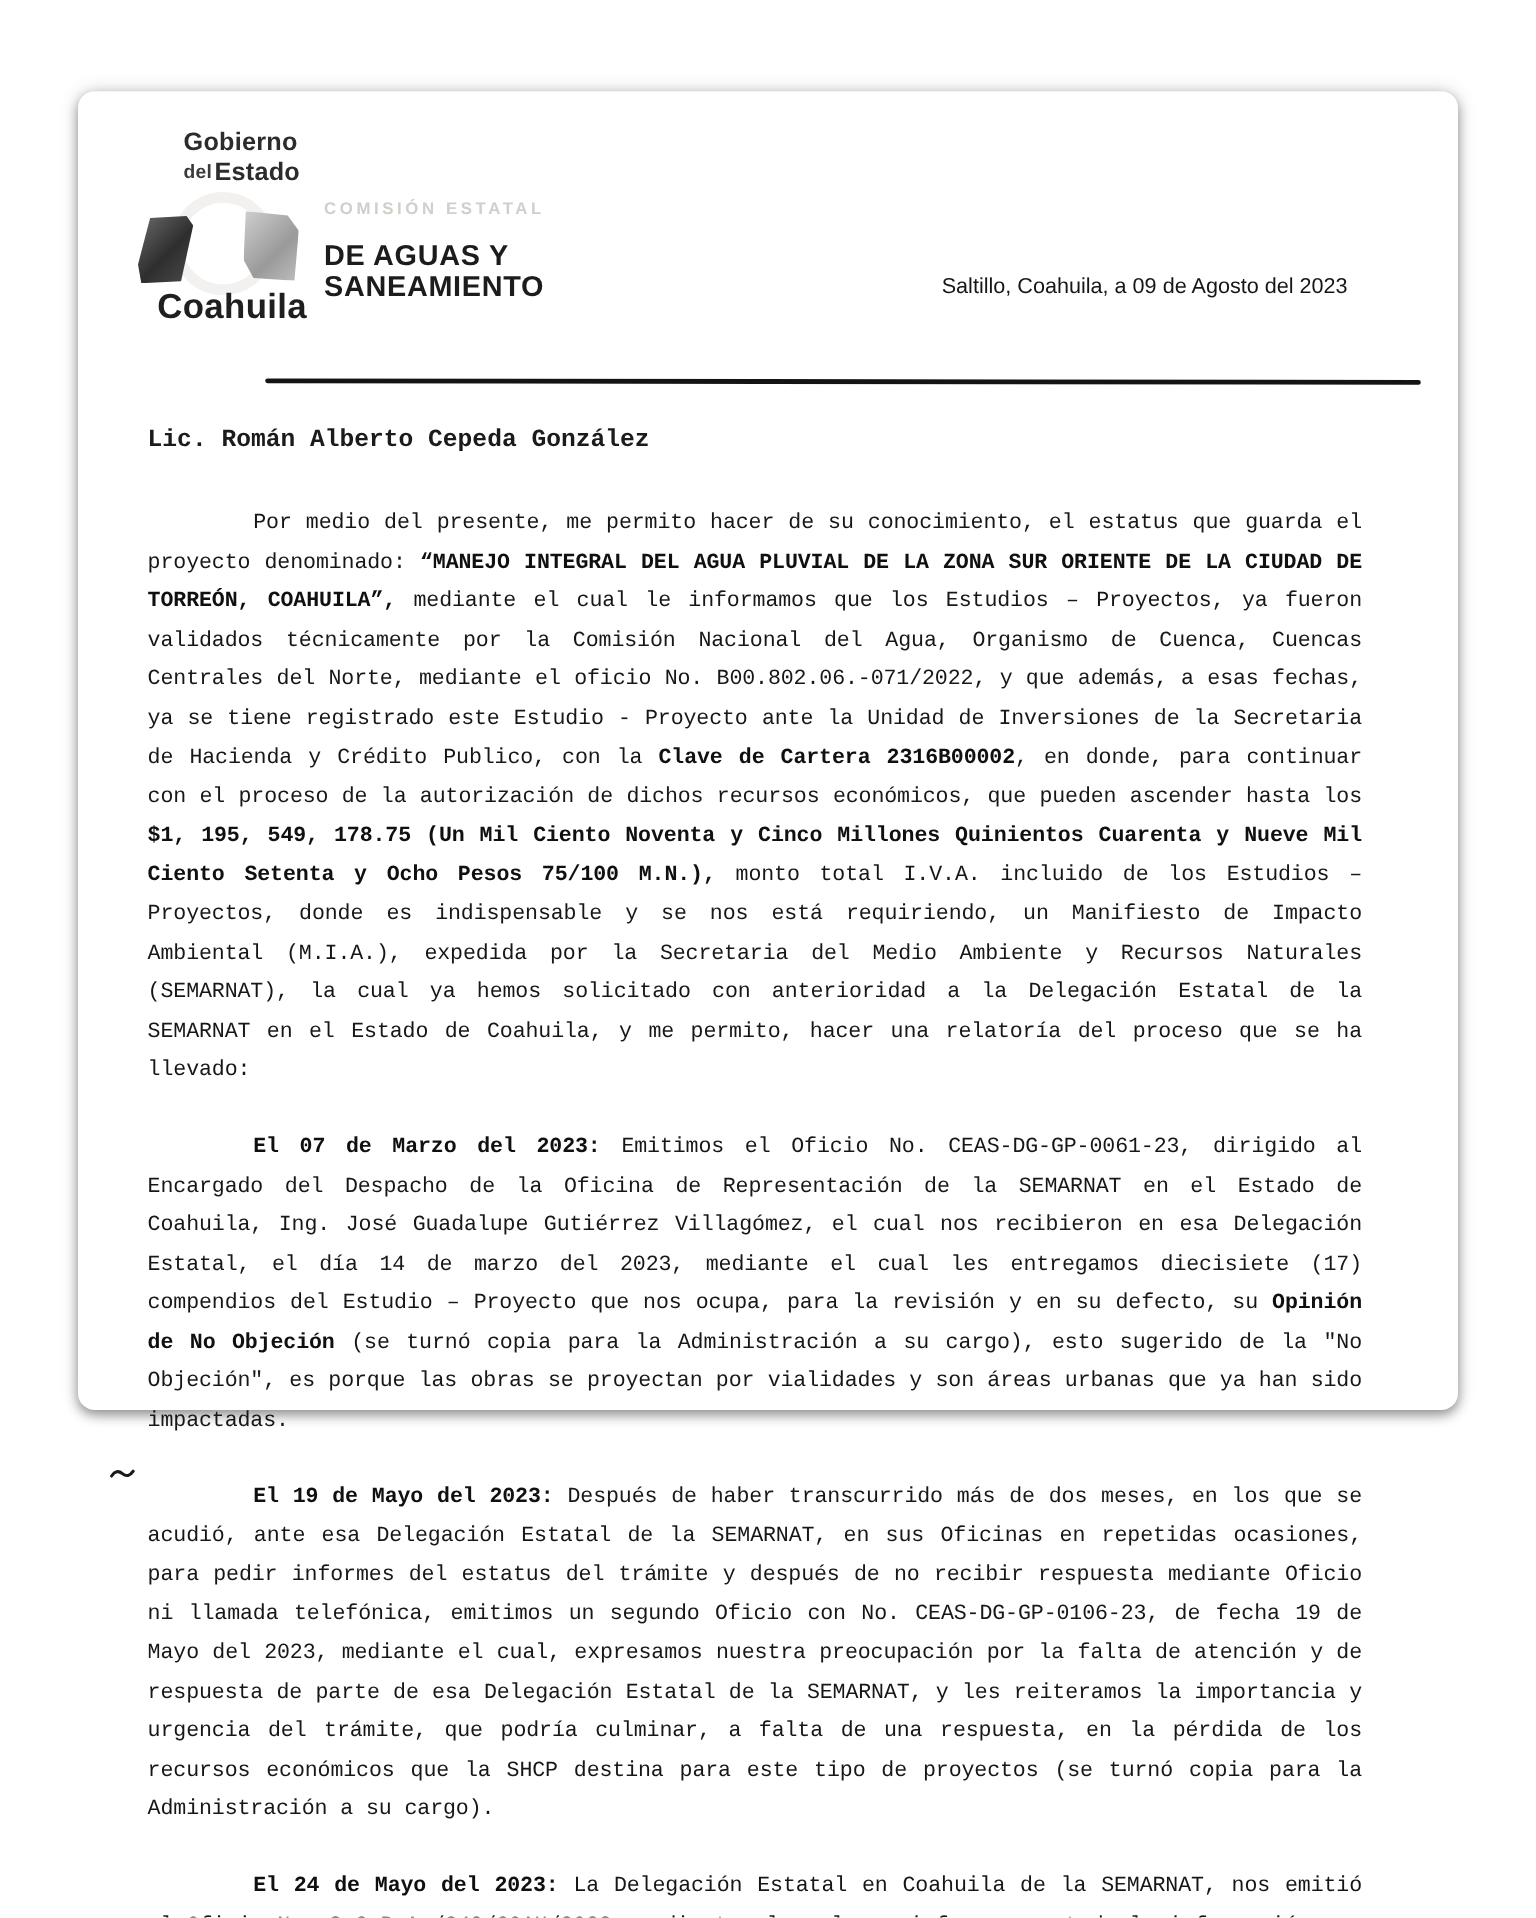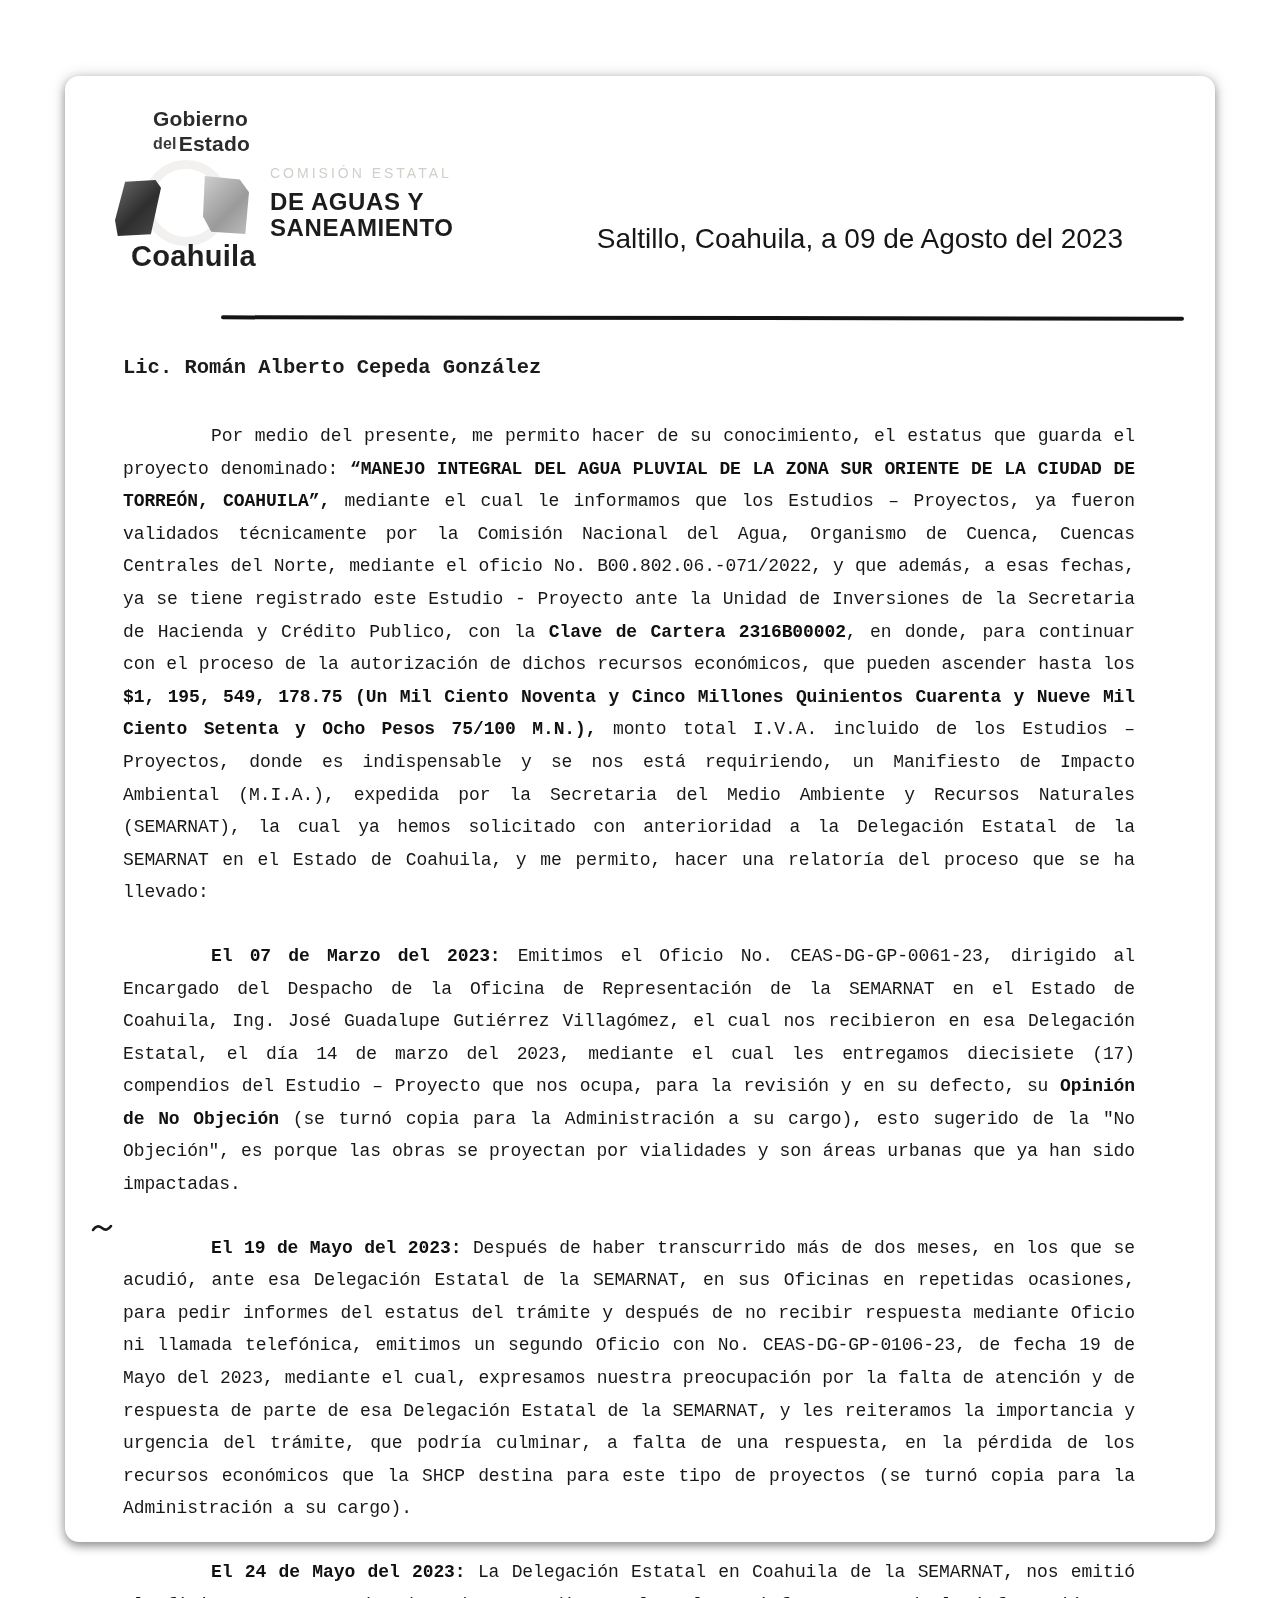--- a/index.html
+++ b/index.html
@@ -7,21 +7,21 @@
     margin: 0; padding: 0;
     width: 1280px; height: 1598px;
     background: #ffffff;
     font-family: "Liberation Sans", sans-serif;
     color: #1b1b1b;
     overflow: hidden;
   }
   .page {
     position: relative;
     width: 1150px;
-    height: 1466px;
+    height: 1099px;
     margin: 76px auto 0 auto;
     background: #ffffff;
     border-radius: 14px;
     box-shadow: 0 4px 10px rgba(0,0,0,0.38), 0 0 16px rgba(0,0,0,0.16);
   }
   
   .header { position: absolute; inset: 0; pointer-events: none; }
   .gov-block {
     position: absolute; left: 88px; top: 30px;
     font-size: 21px; font-weight: 700; color: #2c2c2c; line-height: 25px;
@@ -42,27 +42,27 @@
     position: absolute; left: 96px; top: 4px; width: 46px; height: 58px;
     background: linear-gradient(135deg, #cfcfcf 0%, #9a9a9a 60%, #bdbdbd 100%);
     clip-path: polygon(4% 0%, 80% 6%, 100% 28%, 92% 100%, 18% 96%, 0% 70%);
   }
   .brand {
     position: absolute; left: 66px; top: 164px;
     font-size: 29px; font-weight: 700; color: #1f1f1f; letter-spacing: 0.3px;
   }
   .agency { position: absolute; left: 205px; top: 84px; line-height: 26px; }
   .agency-faint {
-    font-size: 14px; font-weight: 400; color: #d2cec9; letter-spacing: 3px;
-    margin-bottom: 3px;
+    font-size: 14px; font-weight: 700; color: #d2cec9; letter-spacing: 3px;
+    margin-bottom: 15px;
   }
   .agency-line { font-size: 24px; font-weight: 700; color: #1c1c1c; letter-spacing: 0.6px; }
   .meta {
     position: absolute; right: 92px; top: 148px;
-    text-align: right; font-size: 28px; line-height: 29px; color: #161616;
+    text-align: right; font-size: 18px; line-height: 29px; color: #161616;
   }
   .meta .oficio { font-weight: 700; }
   .divider {
     position: absolute; left: 156px; top: 240px;
     width: 963px; height: 4px; background: #141414; border-radius: 2px;
     transform: rotate(0.08deg);
   }
   
   .content { position: relative; padding: 0 80px 0 58px; }
   .recipient { padding-top: 278px; font-size: 20.5px; line-height: 28px; font-family: Liberation Mono, monospace; }

